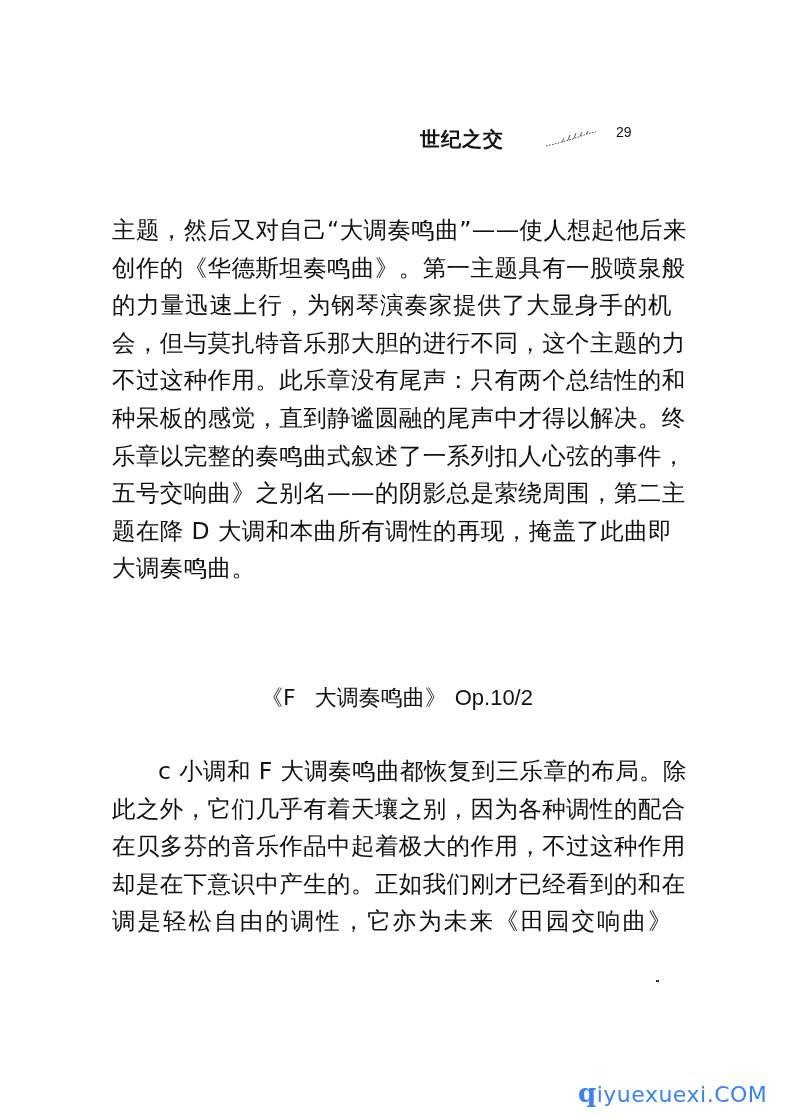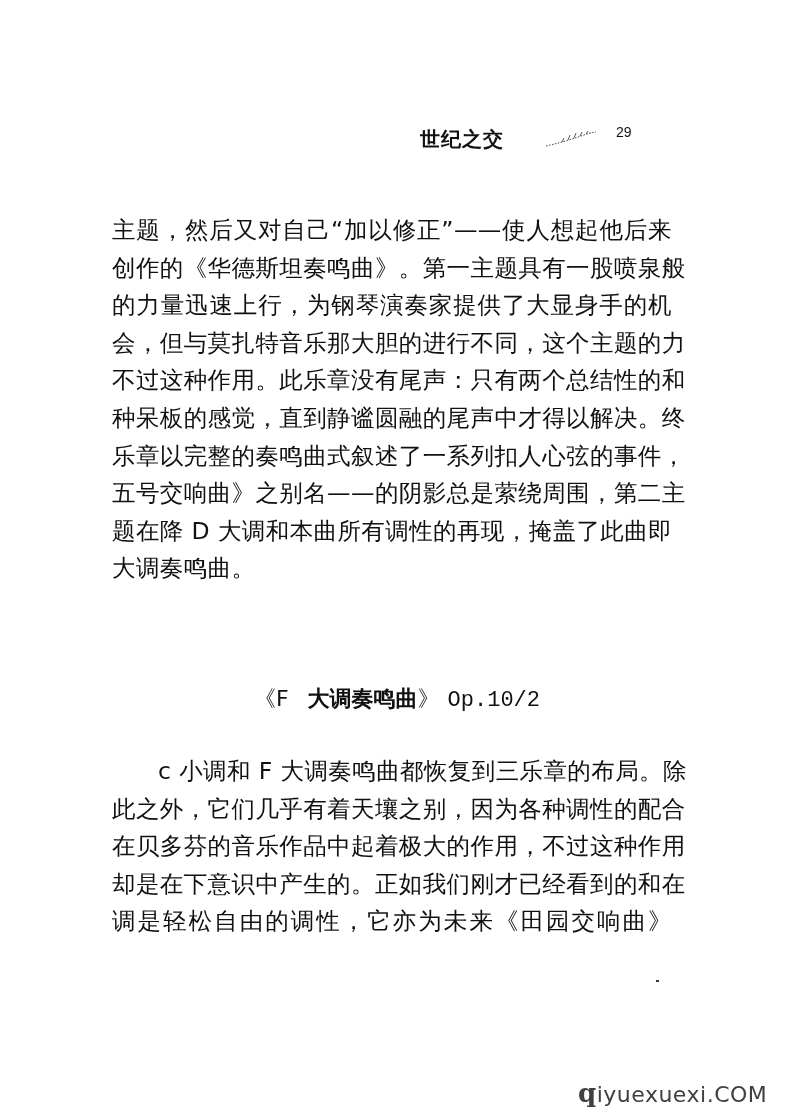--- a/index.html
+++ b/index.html
@@ -11,43 +11,43 @@
   .ornament { position: absolute; left: 124px; top: 6px; width: 54px; height: 18px; }
   .page-number { position: absolute; left: 196px; top: 0px; font-size: 14px;
                  font-family: "Liberation Sans", sans-serif; }
   .para { position: absolute; left: 112px; width: 560px; }
   .line { height: 37.6px; line-height: 37.6px; font-size: 23.5px; white-space: nowrap;
           text-align: justify; text-align-last: justify; letter-spacing: 0.4px; }
   .line.last { text-align-last: left; }
   .p1 { top: 212px; }
   .heading { position: absolute; top: 680px; left: 0; width: 794px; text-align: center;
              font-size: 22px; height: 36px; line-height: 36px; }
-  .heading .h-bold { font-weight: bold; font-family: "DejaVu Serif", serif; margin-left: 12px; }
-  .heading .h-op { font-family: Liberation Mono, monospace; margin-left: 8px; }
+  .heading .h-bold { font-weight: normal; font-family: "DejaVu Serif", serif; margin-left: 12px; }
+  .heading .h-op { font-family: Liberation Sans, sans-serif; margin-left: 8px; }
   .p2 { top: 753px; }
   .indent { padding-left: 46px; }
-  .watermark { position: absolute; left: 578px; top: 1078px; font-size: 22px; color: #404040;
+  .watermark { position: absolute; left: 578px; top: 1078px; font-size: 22px; color: #3b82f6;
                font-family: "DejaVu Sans", sans-serif; letter-spacing: 0.5px; }
   .watermark .q { font-weight: bold; font-size: 26px; font-family: "DejaVu Serif", serif; }
   .dot-mark { position: absolute; left: 656px; top: 980px; width: 3px; height: 2px; background: #333; }
 </style>
 </head>
 <body>
 
 <div class="header">
   <span class="running-title">世纪之交</span>
   <svg class="ornament" viewBox="0 0 54 18">
     <path d="M2 16 Q 20 12 34 7 T 52 2" stroke="#333" stroke-width="1" fill="none" stroke-dasharray="1.5 1.5"></path>
     <path d="M18 12 l2 -4 M24 10 l2 -5 M30 8 l2 -5 M36 6 l2 -4 M42 4 l2 -3" stroke="#444" stroke-width="0.9" fill="none"></path>
   </svg>
   <span class="page-number">29</span>
 </div>
 
 <div class="para p1">
-  <div class="line">主题，然后又对自己“加以修正”——使人想起他后来</div>
+  <div class="line">主题，然后又对自己“大调奏鸣曲”——使人想起他后来</div>
   <div class="line">创作的《华德斯坦奏鸣曲》。第一主题具有一股喷泉般</div>
   <div class="line">的力量迅速上行，为钢琴演奏家提供了大显身手的机</div>
   <div class="line">会，但与莫扎特音乐那大胆的进行不同，这个主题的力</div>
   <div class="line">不过这种作用。此乐章没有尾声：只有两个总结性的和</div>
   <div class="line">种呆板的感觉，直到静谧圆融的尾声中才得以解决。终</div>
   <div class="line">乐章以完整的奏鸣曲式叙述了一系列扣人心弦的事件，</div>
   <div class="line">五号交响曲》之别名——的阴影总是萦绕周围，第二主</div>
   <div class="line">题在降 D 大调和本曲所有调性的再现，掩盖了此曲即</div>
   <div class="line last">大调奏鸣曲。</div>
 </div>

